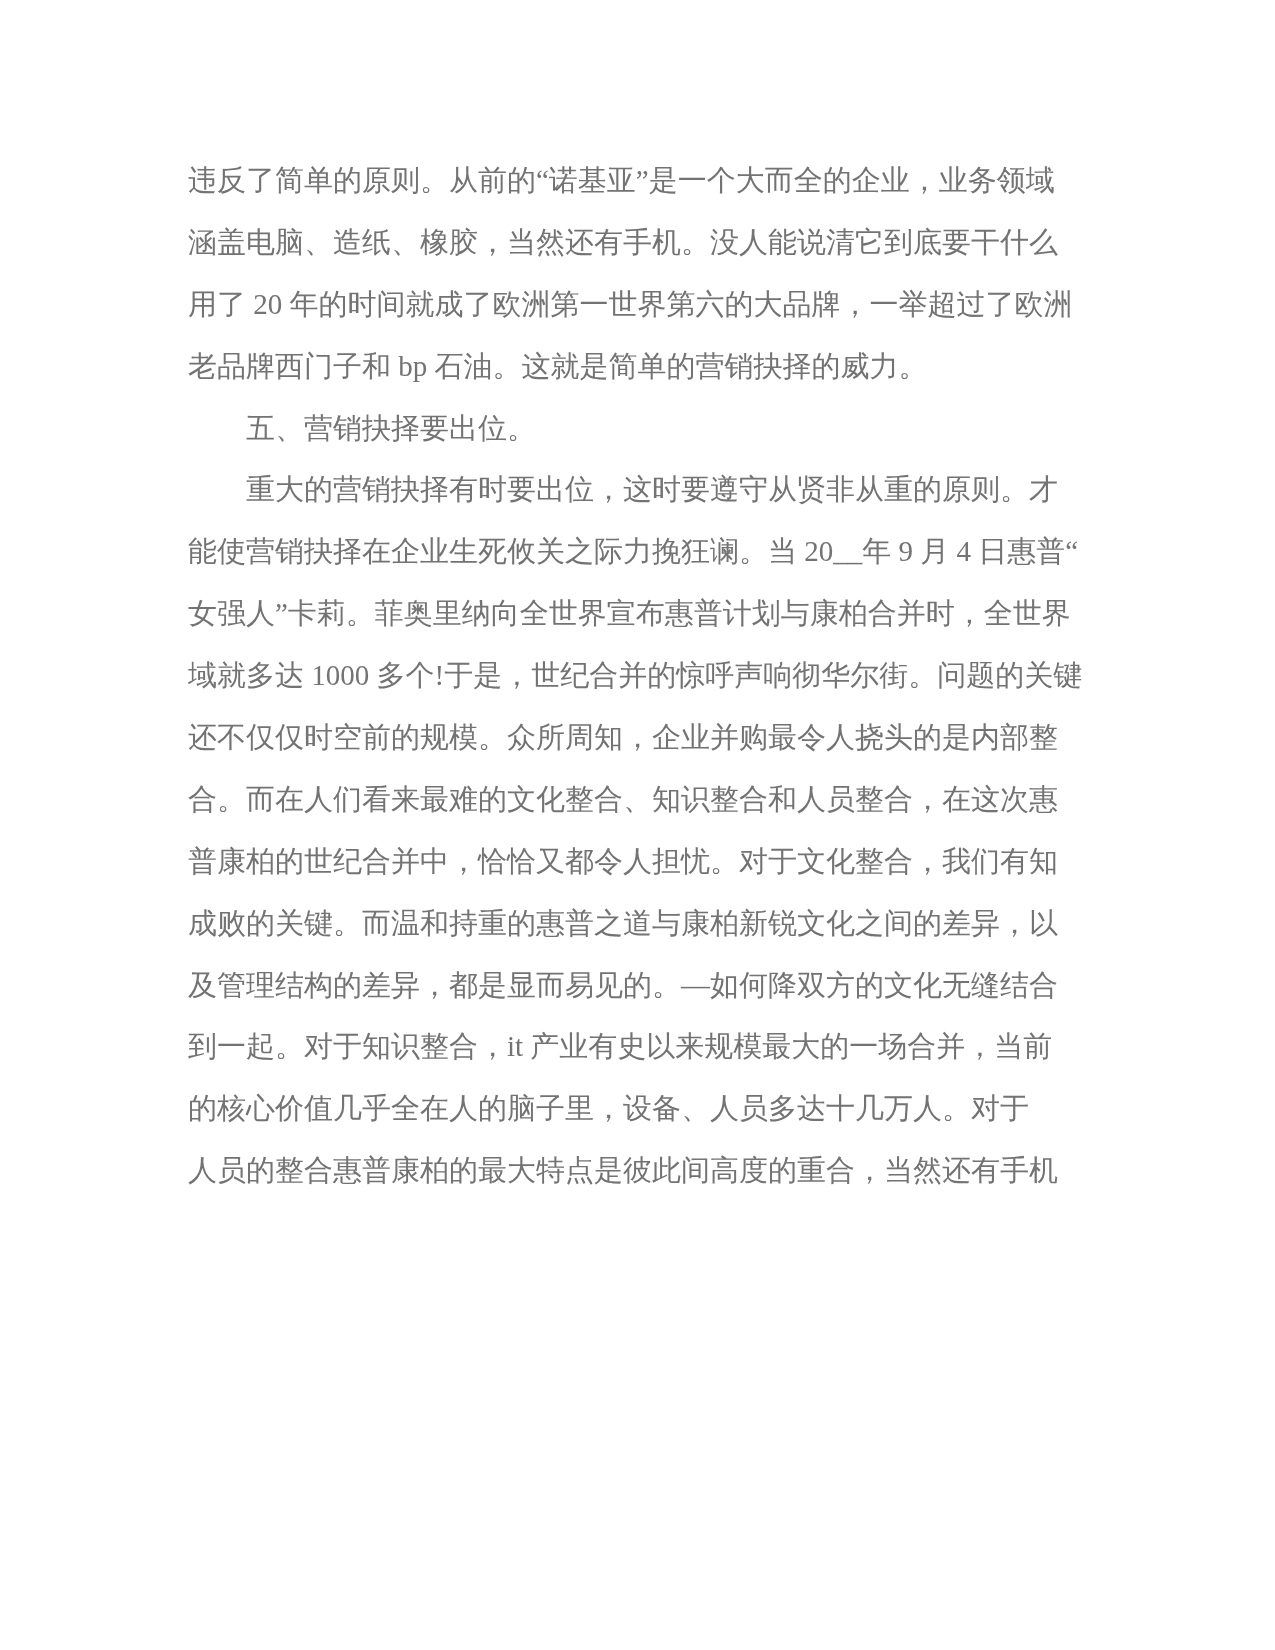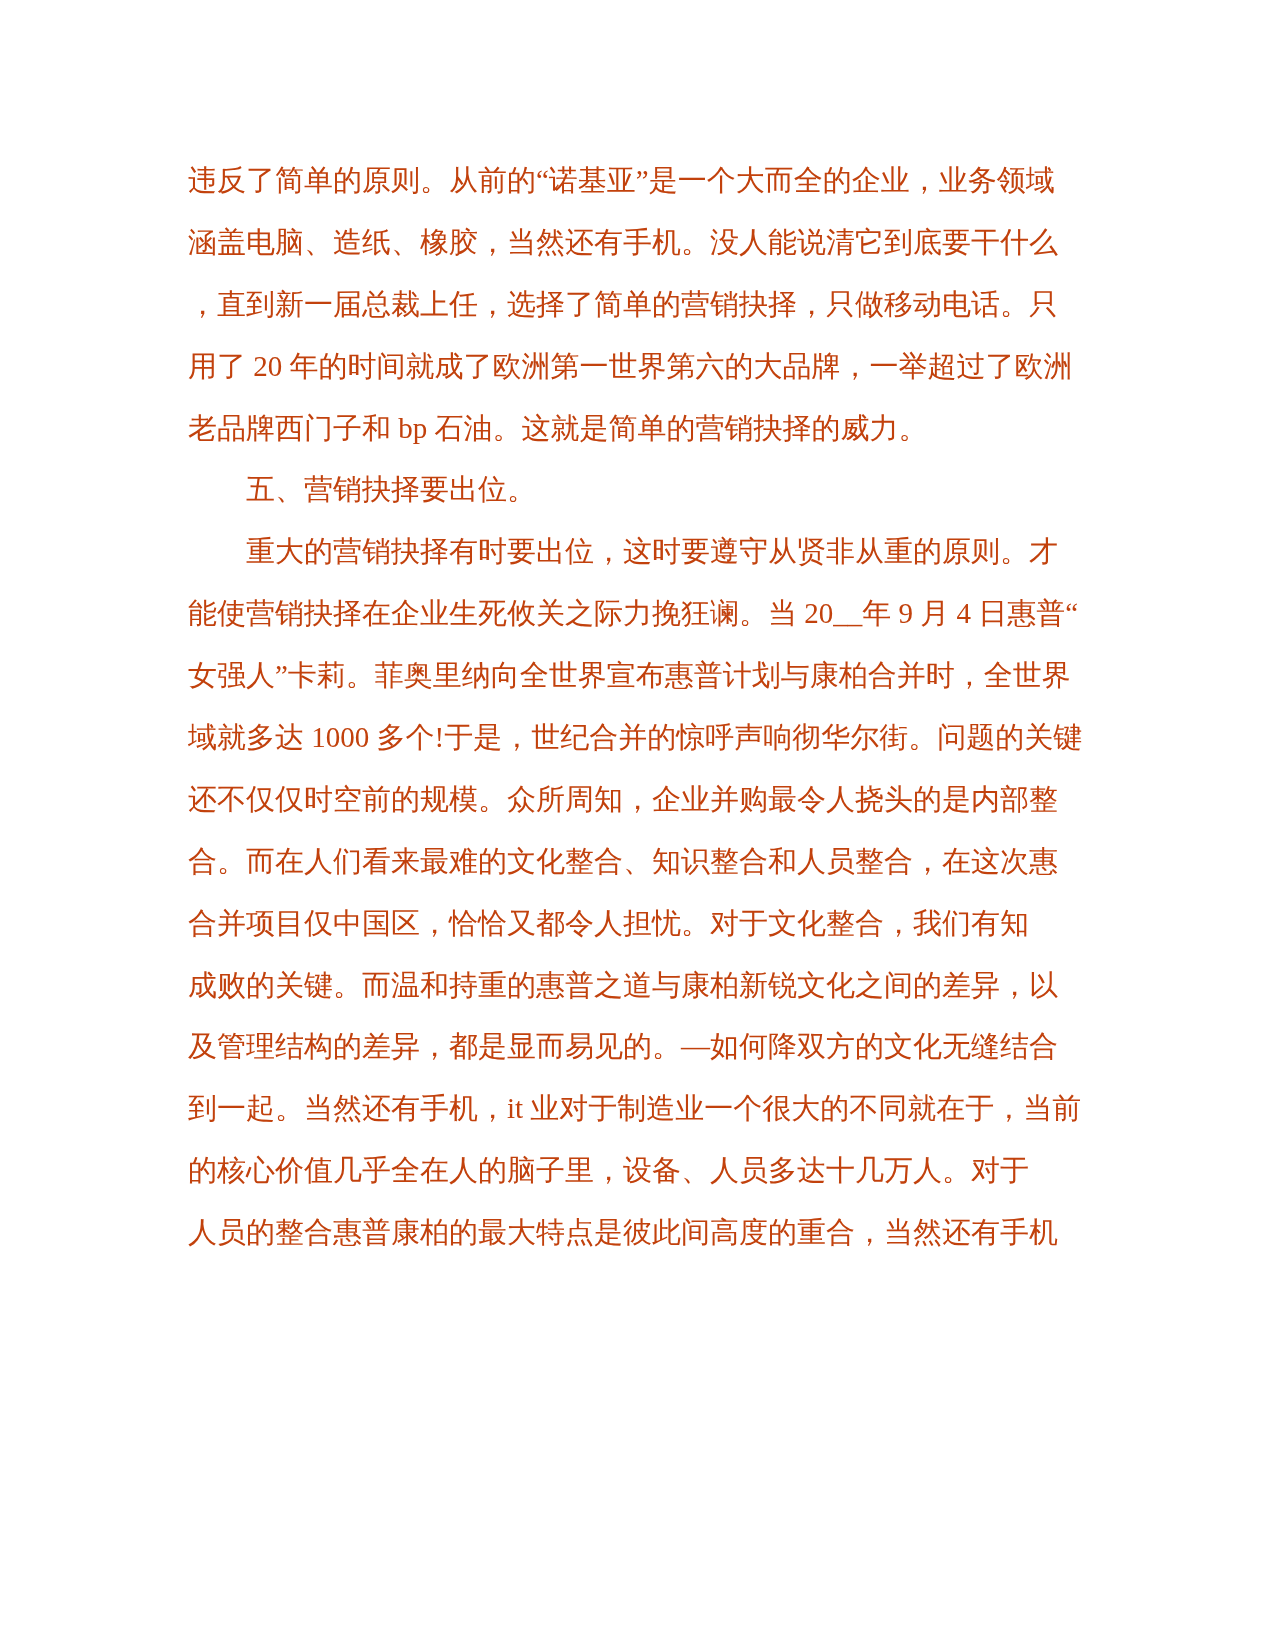--- a/index.html
+++ b/index.html
@@ -15,46 +15,45 @@
     overflow: hidden;
   }
   .content {
     position: absolute;
     left: 188px;
     top: 150px;
     width: 892px;
     font-family: "Liberation Serif", "DejaVu Serif", serif;
     font-size: 29px;
     line-height: 61.9px;
-    color: #c2410c;
+    color: #737373;
     text-align: left;
   }
   .line {
     white-space: pre;
     height: 61.9px;
     overflow: visible;
   }
 </style>
 </head>
 <body>
 
 <div class="page">
   <div class="content">
     <div class="line">违反了简单的原则。从前的“诺基亚”是一个大而全的企业，业务领域</div>
     <div class="line">涵盖电脑、造纸、橡胶，当然还有手机。没人能说清它到底要干什么</div>
-    <div class="line">，直到新一届总裁上任，选择了简单的营销抉择，只做移动电话。只</div>
     <div class="line">用了 20 年的时间就成了欧洲第一世界第六的大品牌，一举超过了欧洲</div>
     <div class="line">老品牌西门子和 bp 石油。这就是简单的营销抉择的威力。</div>
     <div class="line">　　五、营销抉择要出位。</div>
     <div class="line">　　重大的营销抉择有时要出位，这时要遵守从贤非从重的原则。才</div>
     <div class="line">能使营销抉择在企业生死攸关之际力挽狂谰。当 20__年 9 月 4 日惠普“</div>
     <div class="line">女强人”卡莉。菲奥里纳向全世界宣布惠普计划与康柏合并时，全世界</div>
     <div class="line">域就多达 1000 多个!于是，世纪合并的惊呼声响彻华尔街。问题的关键</div>
     <div class="line">还不仅仅时空前的规模。众所周知，企业并购最令人挠头的是内部整</div>
     <div class="line">合。而在人们看来最难的文化整合、知识整合和人员整合，在这次惠</div>
-    <div class="line">合并项目仅中国区，恰恰又都令人担忧。对于文化整合，我们有知</div>
+    <div class="line">普康柏的世纪合并中，恰恰又都令人担忧。对于文化整合，我们有知</div>
     <div class="line">成败的关键。而温和持重的惠普之道与康柏新锐文化之间的差异，以</div>
     <div class="line">及管理结构的差异，都是显而易见的。—如何降双方的文化无缝结合</div>
-    <div class="line">到一起。当然还有手机，it 业对于制造业一个很大的不同就在于，当前</div>
+    <div class="line">到一起。对于知识整合，it 产业有史以来规模最大的一场合并，当前</div>
     <div class="line">的核心价值几乎全在人的脑子里，设备、人员多达十几万人。对于</div>
     <div class="line">人员的整合惠普康柏的最大特点是彼此间高度的重合，当然还有手机</div>
   </div>
 </div>
 
 </body></html>

